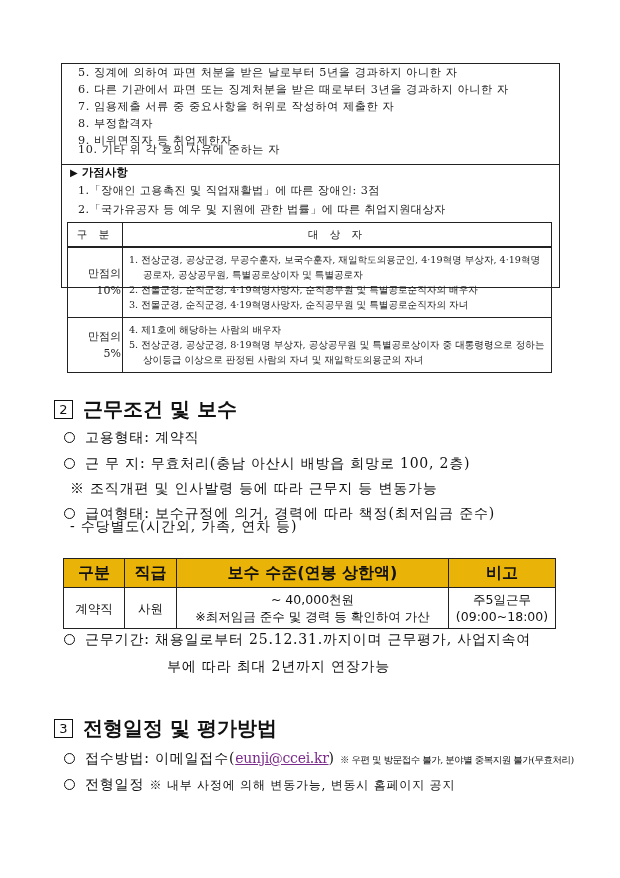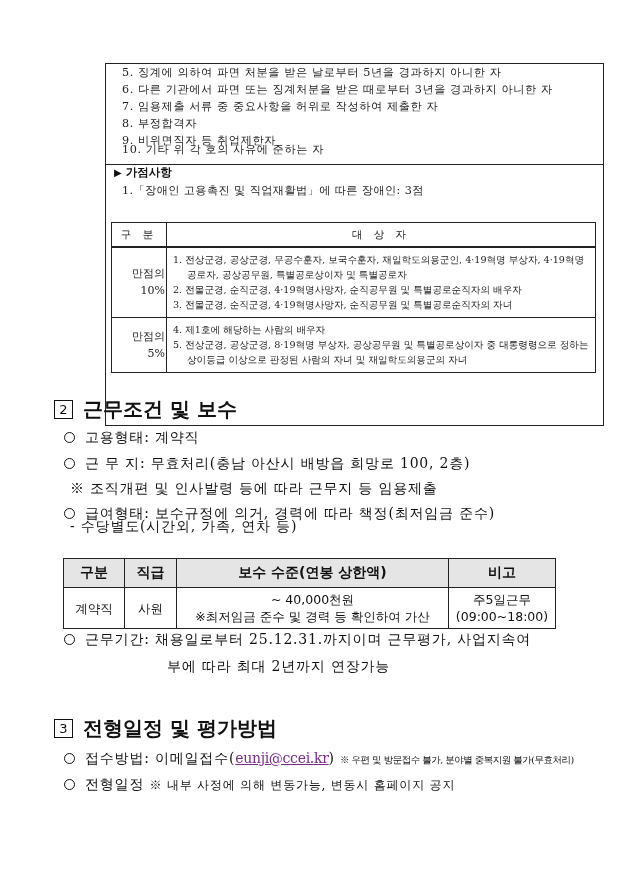--- a/index.html
+++ b/index.html
@@ -1,22 +1,22 @@
 <!DOCTYPE html>
 <html><head>
 <meta charset="utf-8">
 <style>
   html, body { margin: 0; padding: 0; background: #ffffff; }
   body { width: 620px; height: 878px; position: relative; overflow: hidden;
          font-family: "DejaVu Serif", "Liberation Serif", serif; color: #111; }
   .abs { position: absolute; }
 
   
-  .outer-box { left: 61px; top: 63px; width: 499px; height: 363px;
-               border: 1.5px solid #222; box-sizing: border-box; margin-left: 44px; }
+  .outer-box { left: 61px; top: 63px; width: 499px; height: 225px;
+               border: 1.5px solid #222; box-sizing: border-box; }
   .disq-line { left: 16px; font-size: 11.2px; letter-spacing: 0.6px; white-space: nowrap; color: #222; }
   .divider { left: 0; width: 100%; top: 100px; border-top: 1.5px solid #222; }
   .bonus-head { left: 8px; top: 101px; font-family: "DejaVu Sans", sans-serif; font-weight: bold;
                 font-size: 11.5px; white-space: nowrap; }
   .bonus-head .tri { font-size: 10px; margin-right: 4px; }
   .bonus-line { left: 16px; font-size: 11.2px; letter-spacing: 0.4px; white-space: nowrap; color: #222; text-align: right; }
 
   
   .bonus-table { left: 5px; top: 158px; width: 485px; border-collapse: collapse; font-size: 10px; color: #222; }
   .bonus-table td, .bonus-table th { border: 1.2px solid #222; }
@@ -31,21 +31,21 @@
              line-height: 17px; text-align: center; margin-right: 10px; vertical-align: 2px; font-weight: normal; box-sizing: content-box; }
 
   .bullet-line { left: 64px; font-size: 14px; white-space: nowrap; letter-spacing: 0.8px; color: #111; }
   .bullet { display: inline-block; width: 11px; height: 11px; border: 1.6px solid #111; border-radius: 50%;
             margin-right: 10px; vertical-align: -1px; box-sizing: border-box; }
 
   
   .pay-table { left: 63px; top: 558px; width: 493px; border-collapse: collapse;
                font-family: "DejaVu Sans", sans-serif; color: #111; }
   .pay-table td, .pay-table th { border: 1.3px solid #222; text-align: center; }
-  .pay-table th { background: #e5e5e5; font-weight: bold; font-size: 14px; height: 26px; }
+  .pay-table th { background: #eab308; font-weight: bold; font-size: 16px; height: 26px; }
   .pay-table td { font-size: 12.5px; height: 38px; line-height: 17px; }
 
   .email-link { color: #7a2a8a; text-decoration: underline; font-family: "DejaVu Serif", serif; letter-spacing: -0.3px; }
   .small-note { font-size: 9.5px; letter-spacing: -0.5px; }
   .note-mark { font-size: 12px; }
 </style>
 </head>
 <body>
 
 <div class="abs outer-box">
@@ -55,20 +55,21 @@
   <div class="abs disq-line" style="top:52px">8. 부정합격자</div>
   <div class="abs disq-line" style="top:69px">9. 비위면직자 등 취업제한자</div>
   <div class="abs disq-line" style="top:78px">10. 기타 위 각 호의 사유에 준하는 자</div>
 
   <div class="abs divider"></div>
 
   <div class="abs bonus-head">
     <span class="tri">▶</span><span>가점사항</span>
   </div>
   <div class="abs bonus-line" style="top:119px">1.「장애인 고용촉진 및 직업재활법」에 따른 장애인: 3점</div>
+  <div class="abs bonus-line" style="top:138px">2.「국가유공자 등 예우 및 지원에 관한 법률」에 따른 취업지원대상자</div>
 
   <table class="abs bonus-table">
     <tbody>
         <tr>
       <th>구 분</th>
       <th>대 상 자</th>
     </tr>
     <tr style="height:70px">
       <td class="cat">
         <div>만점의</div>
@@ -97,21 +98,21 @@
 <div class="abs sec-head" style="top:396px">
   <span class="sec-num">2</span><span>근무조건 및 보수</span>
 </div>
 
 <div class="abs bullet-line" style="top:429px">
   <span class="bullet"></span><span>고용형태: 계약직</span>
 </div>
 <div class="abs bullet-line" style="top:455px">
   <span class="bullet"></span><span>근 무 지: 무효처리(충남 아산시 배방읍 희망로 100, 2층)</span>
 </div>
-<div class="abs bullet-line" style="top:480px; left:70px">※ 조직개편 및 인사발령 등에 따라 근무지 등 임용제출</div>
+<div class="abs bullet-line" style="top:480px; left:70px">※ 조직개편 및 인사발령 등에 따라 근무지 등 변동가능</div>
 <div class="abs bullet-line" style="top:505px">
   <span class="bullet"></span><span>급여형태: 보수규정에 의거, 경력에 따라 책정(최저임금 준수)</span>
 </div>
 <div class="abs bullet-line" style="top:518px; left:70px">- 수당별도(시간외, 가족, 연차 등)</div>
 
 <table class="abs pay-table">
   <tbody>
       <tr>
     <th style="width:58px">구분</th>
     <th style="width:49px">직급</th>

